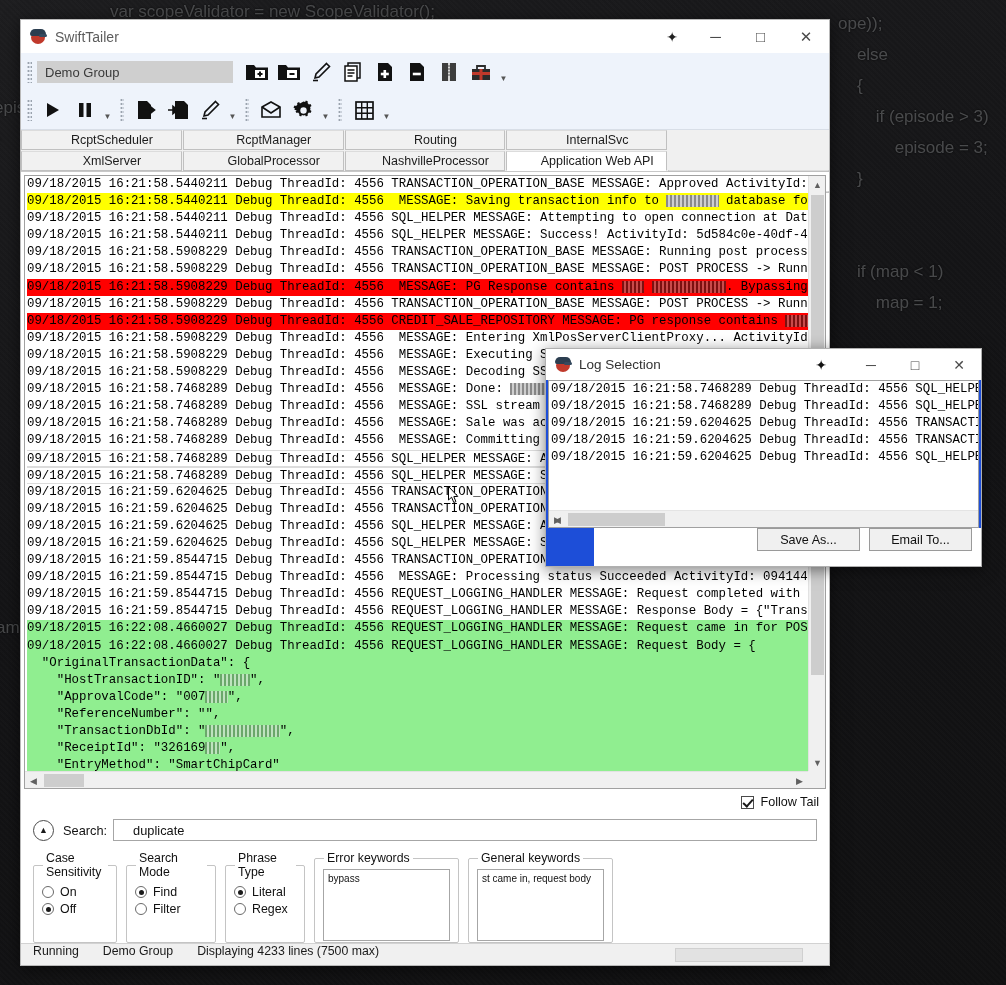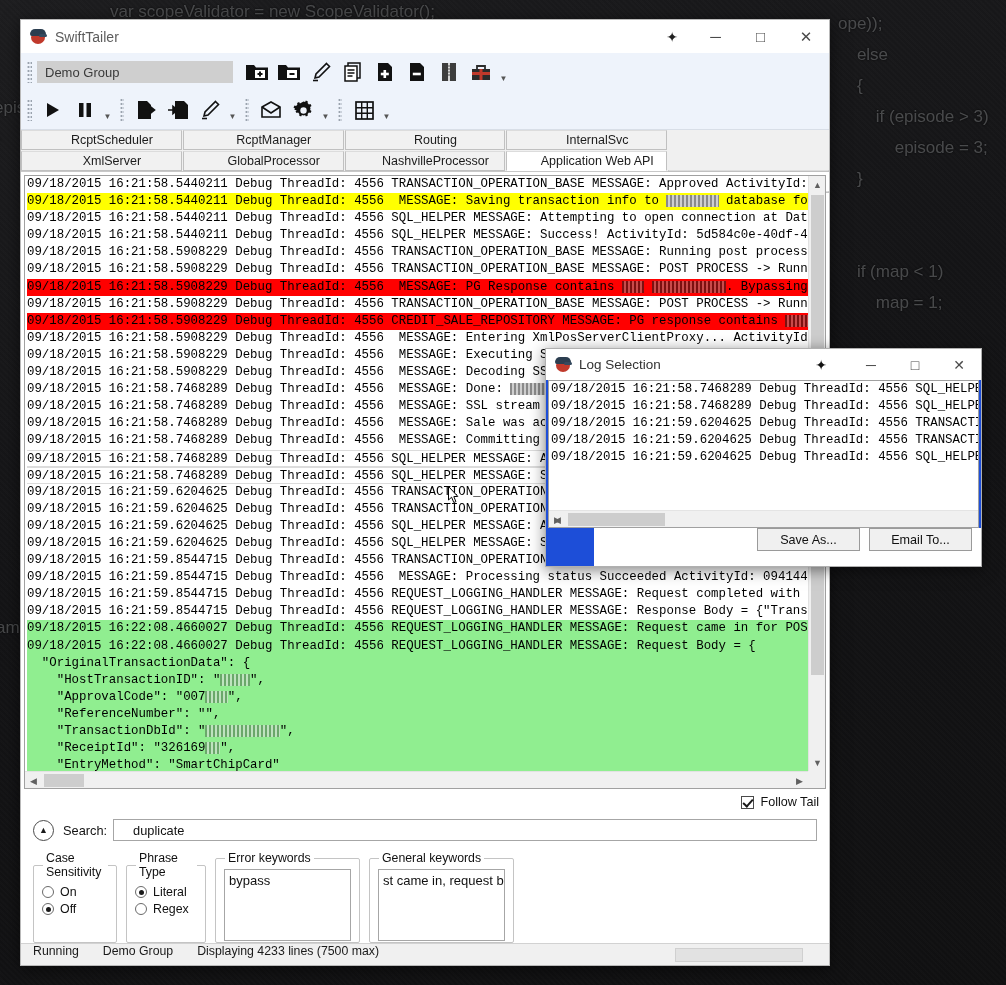--- a/index.html
+++ b/index.html
@@ -262,21 +262,21 @@
     border: 1px solid #6a6a6a; background: #fff;
     margin-right: 6px; position: relative; flex: 0 0 auto;
   }
   .radio.on::after {
     content: ""; position: absolute; left: 2.5px; top: 2.5px;
     width: 5px; height: 5px; border-radius: 50%; background: #1a1a1a;
   }
   .radio-lbl { font-size: 12.4px; color: #111; }
   .kwbox {
     border: 1px solid #a6a6a6; background: #fff;
-    font-size: 13px; color: #111;
+    font-size: 10px; color: #111;
     padding: 3px 4px; overflow: hidden; white-space: nowrap;
   }
   #g-case { width: 84px; }
   #g-mode { width: 90px; }
   #g-phrase { width: 80px; }
   #g-errkw { width: 144px; }
   #g-genkw { width: 144px; }
   #kw-err { height: 72px; width: 127px; }
   #kw-gen { height: 72px; width: 127px; }
 
@@ -556,20 +556,31 @@
         <div class="radio-row">
           <span class="radio"></span>
           <span class="radio-lbl">On</span>
         </div>
         <div class="radio-row">
           <span class="radio on"></span>
           <span class="radio-lbl">Off</span>
         </div>
       </fieldset>
 
+      <fieldset class="gbox" id="g-mode">
+        <legend>Search Mode</legend>
+        <div class="radio-row">
+          <span class="radio on"></span>
+          <span class="radio-lbl">Find</span>
+        </div>
+        <div class="radio-row">
+          <span class="radio"></span>
+          <span class="radio-lbl">Filter</span>
+        </div>
+      </fieldset>
 
       <fieldset class="gbox" id="g-phrase">
         <legend>Phrase Type</legend>
         <div class="radio-row">
           <span class="radio on"></span>
           <span class="radio-lbl">Literal</span>
         </div>
         <div class="radio-row">
           <span class="radio"></span>
           <span class="radio-lbl">Regex</span>

